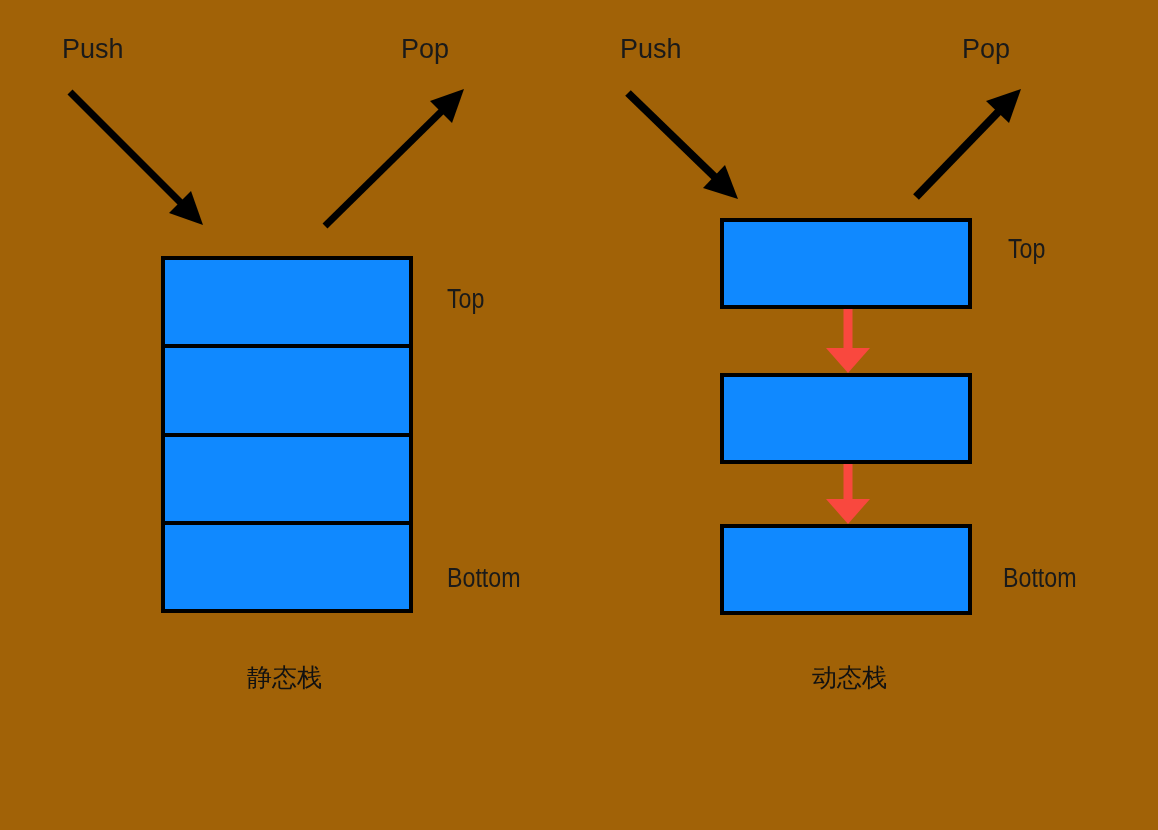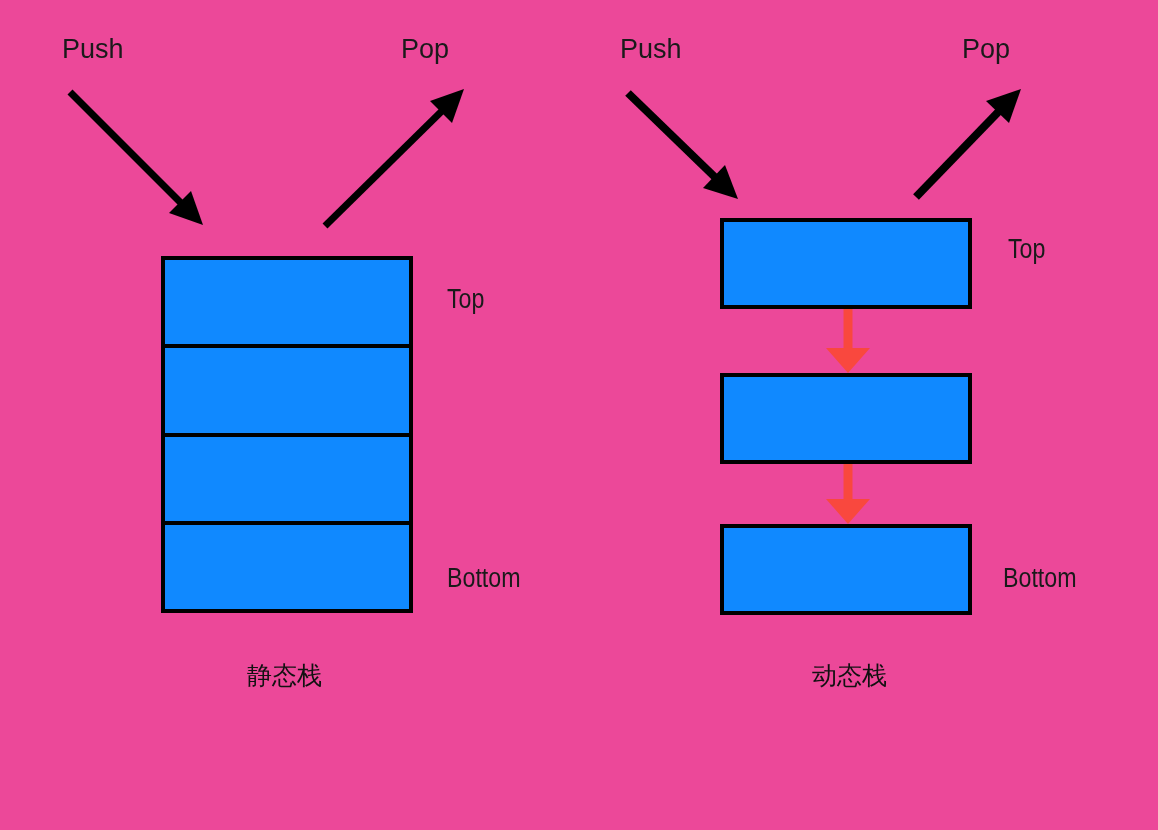--- a/index.html
+++ b/index.html
@@ -8,21 +8,21 @@
     padding: 0;
     background: #ffffff;
   }
   body {
     font-family: "Liberation Sans", sans-serif;
   }
   #canvas {
     position: relative;
     width: 1158px;
     height: 830px;
-    background: #ec4899;
+    background: #a16207;
     overflow: hidden;
   }
   .lbl {
     position: absolute;
     color: #1a1a1a;
     white-space: nowrap;
     line-height: 1;
   }
   .op-label {
     font-size: 27px;
@@ -31,21 +31,21 @@
   .side-label {
     font-size: 27px;
     font-family: "Liberation Sans Narrow", "Liberation Sans", sans-serif;
   }
   .side-label.narrow {
     transform: scaleX(0.86);
     transform-origin: left center;
   }
   .cap-label {
     font-size: 25px;
-    font-family: Liberation Mono, monospace;
+    font-family: Liberation Serif, serif;
     color: #111111;
   }
   .title-label {
     font-size: 25px;
     font-family: "DejaVu Sans", sans-serif;
     color: #111111;
   }
   .stack-static {
     position: absolute;
     box-sizing: border-box;

